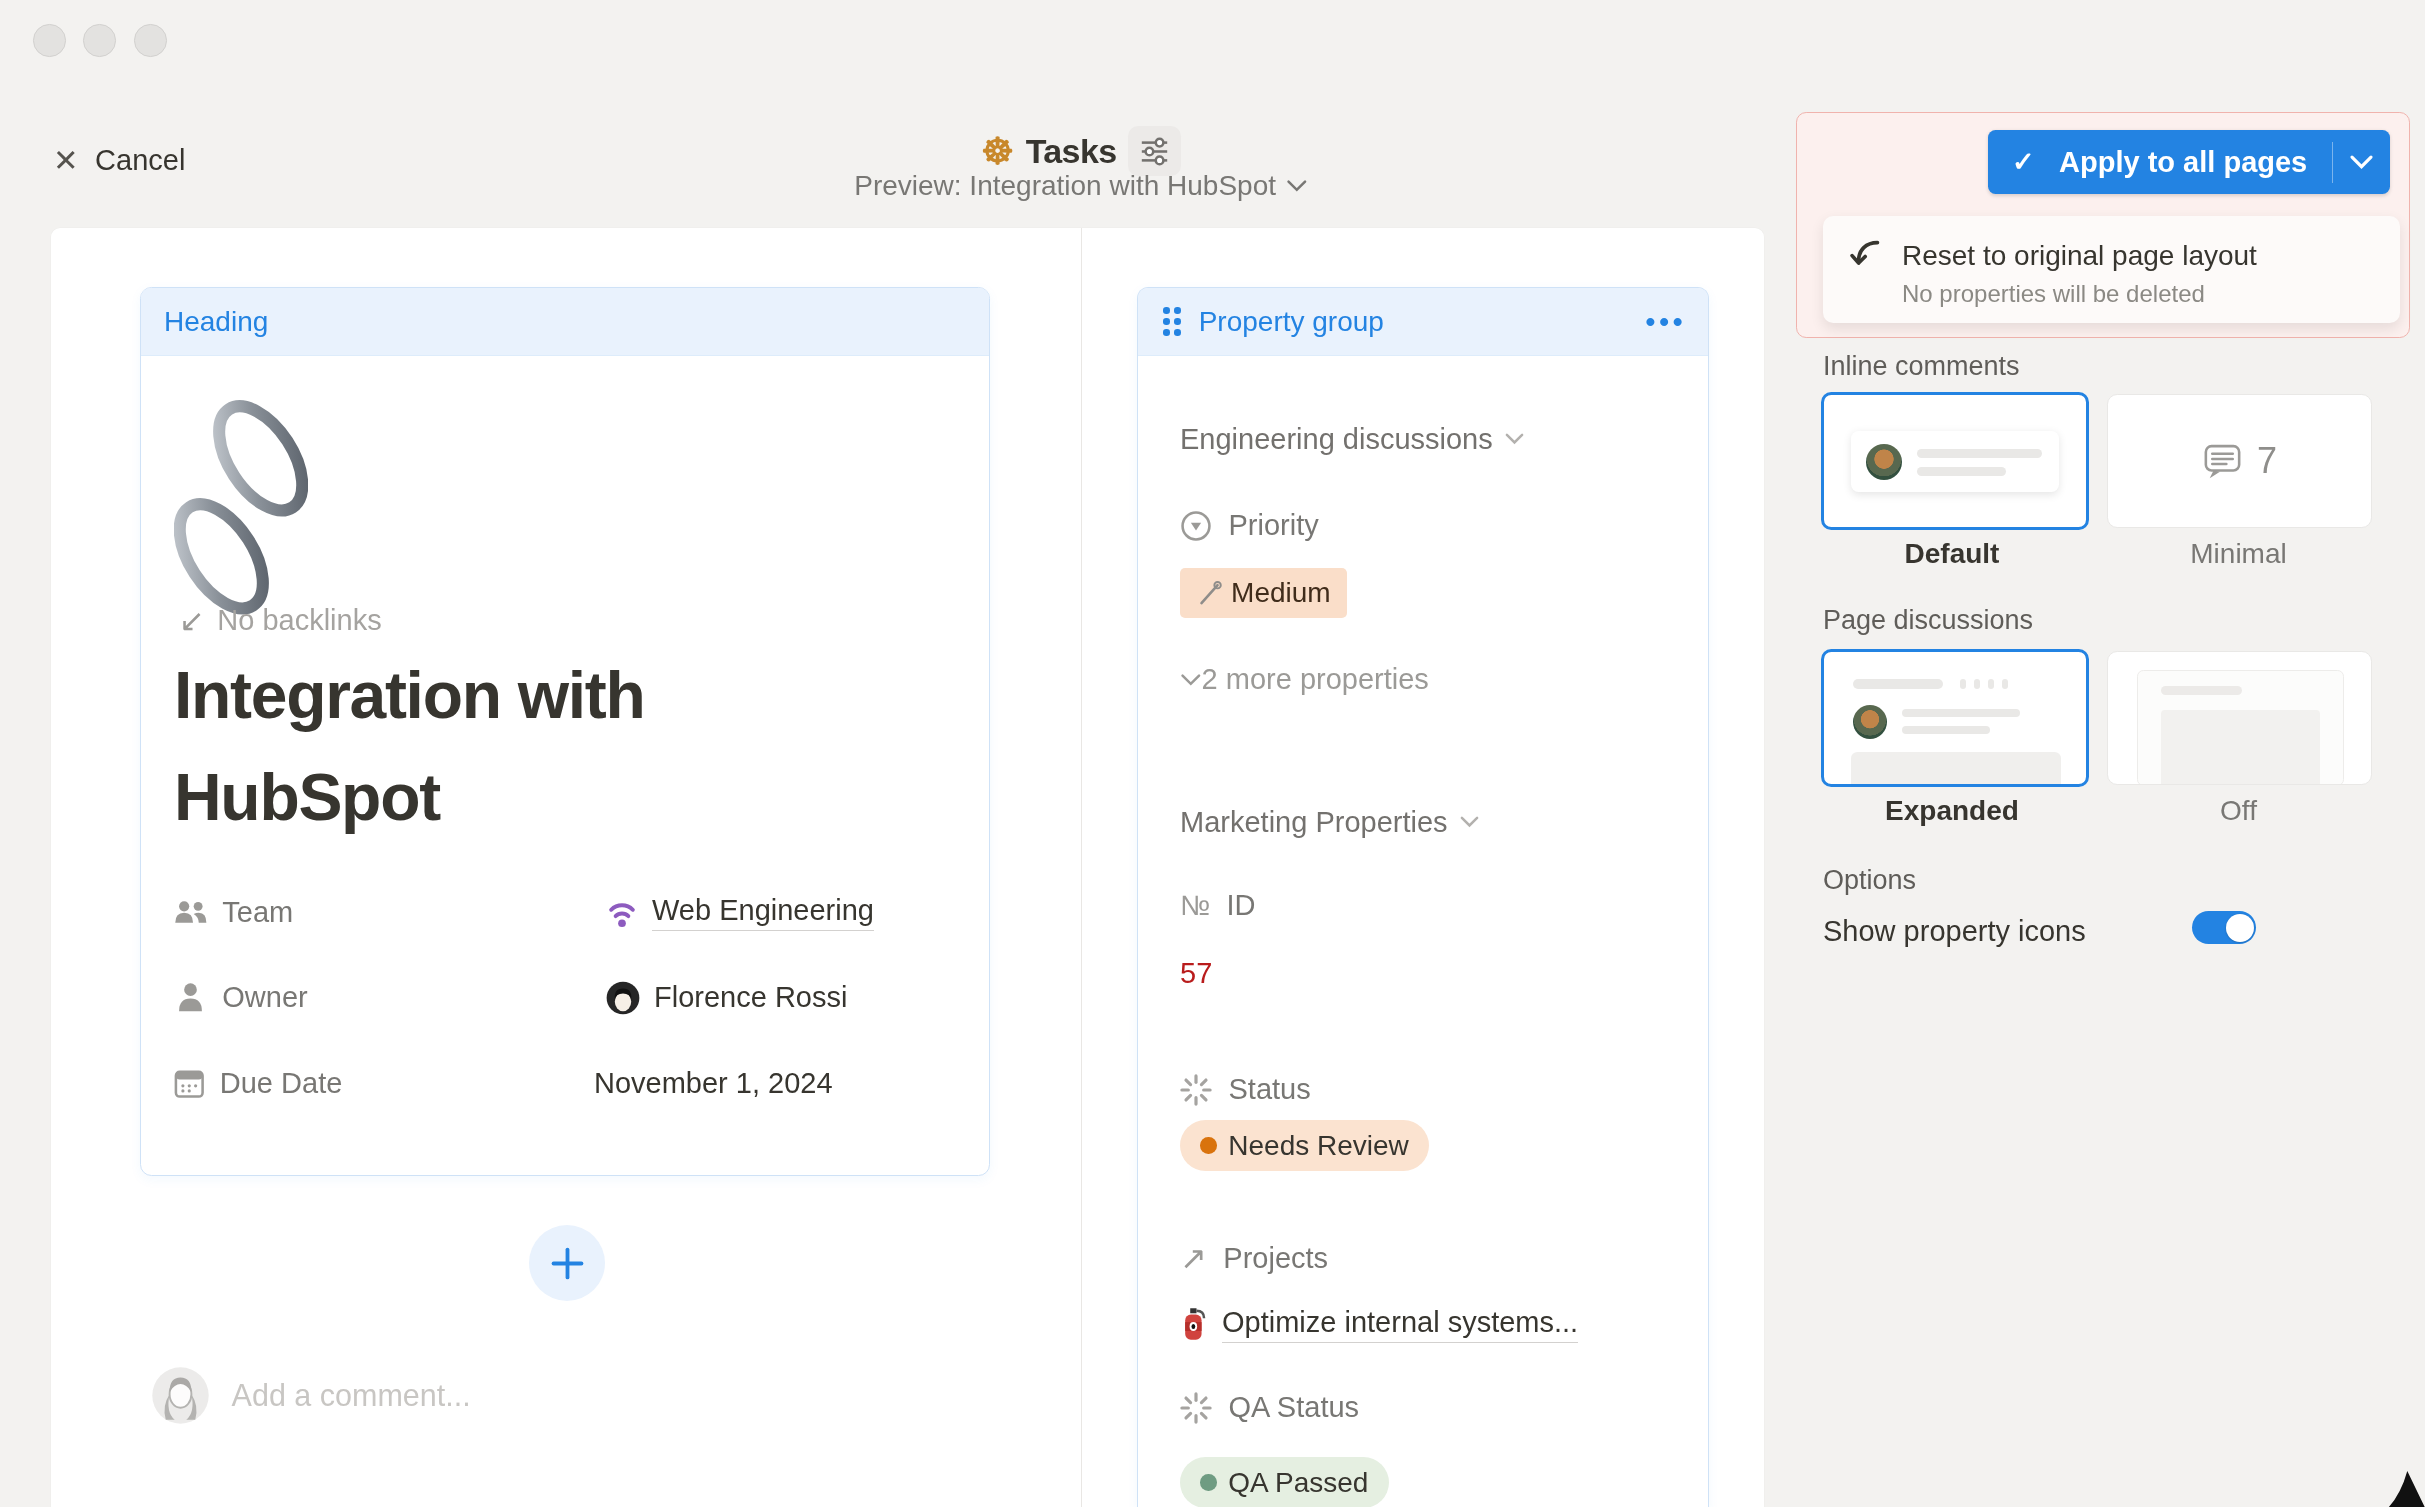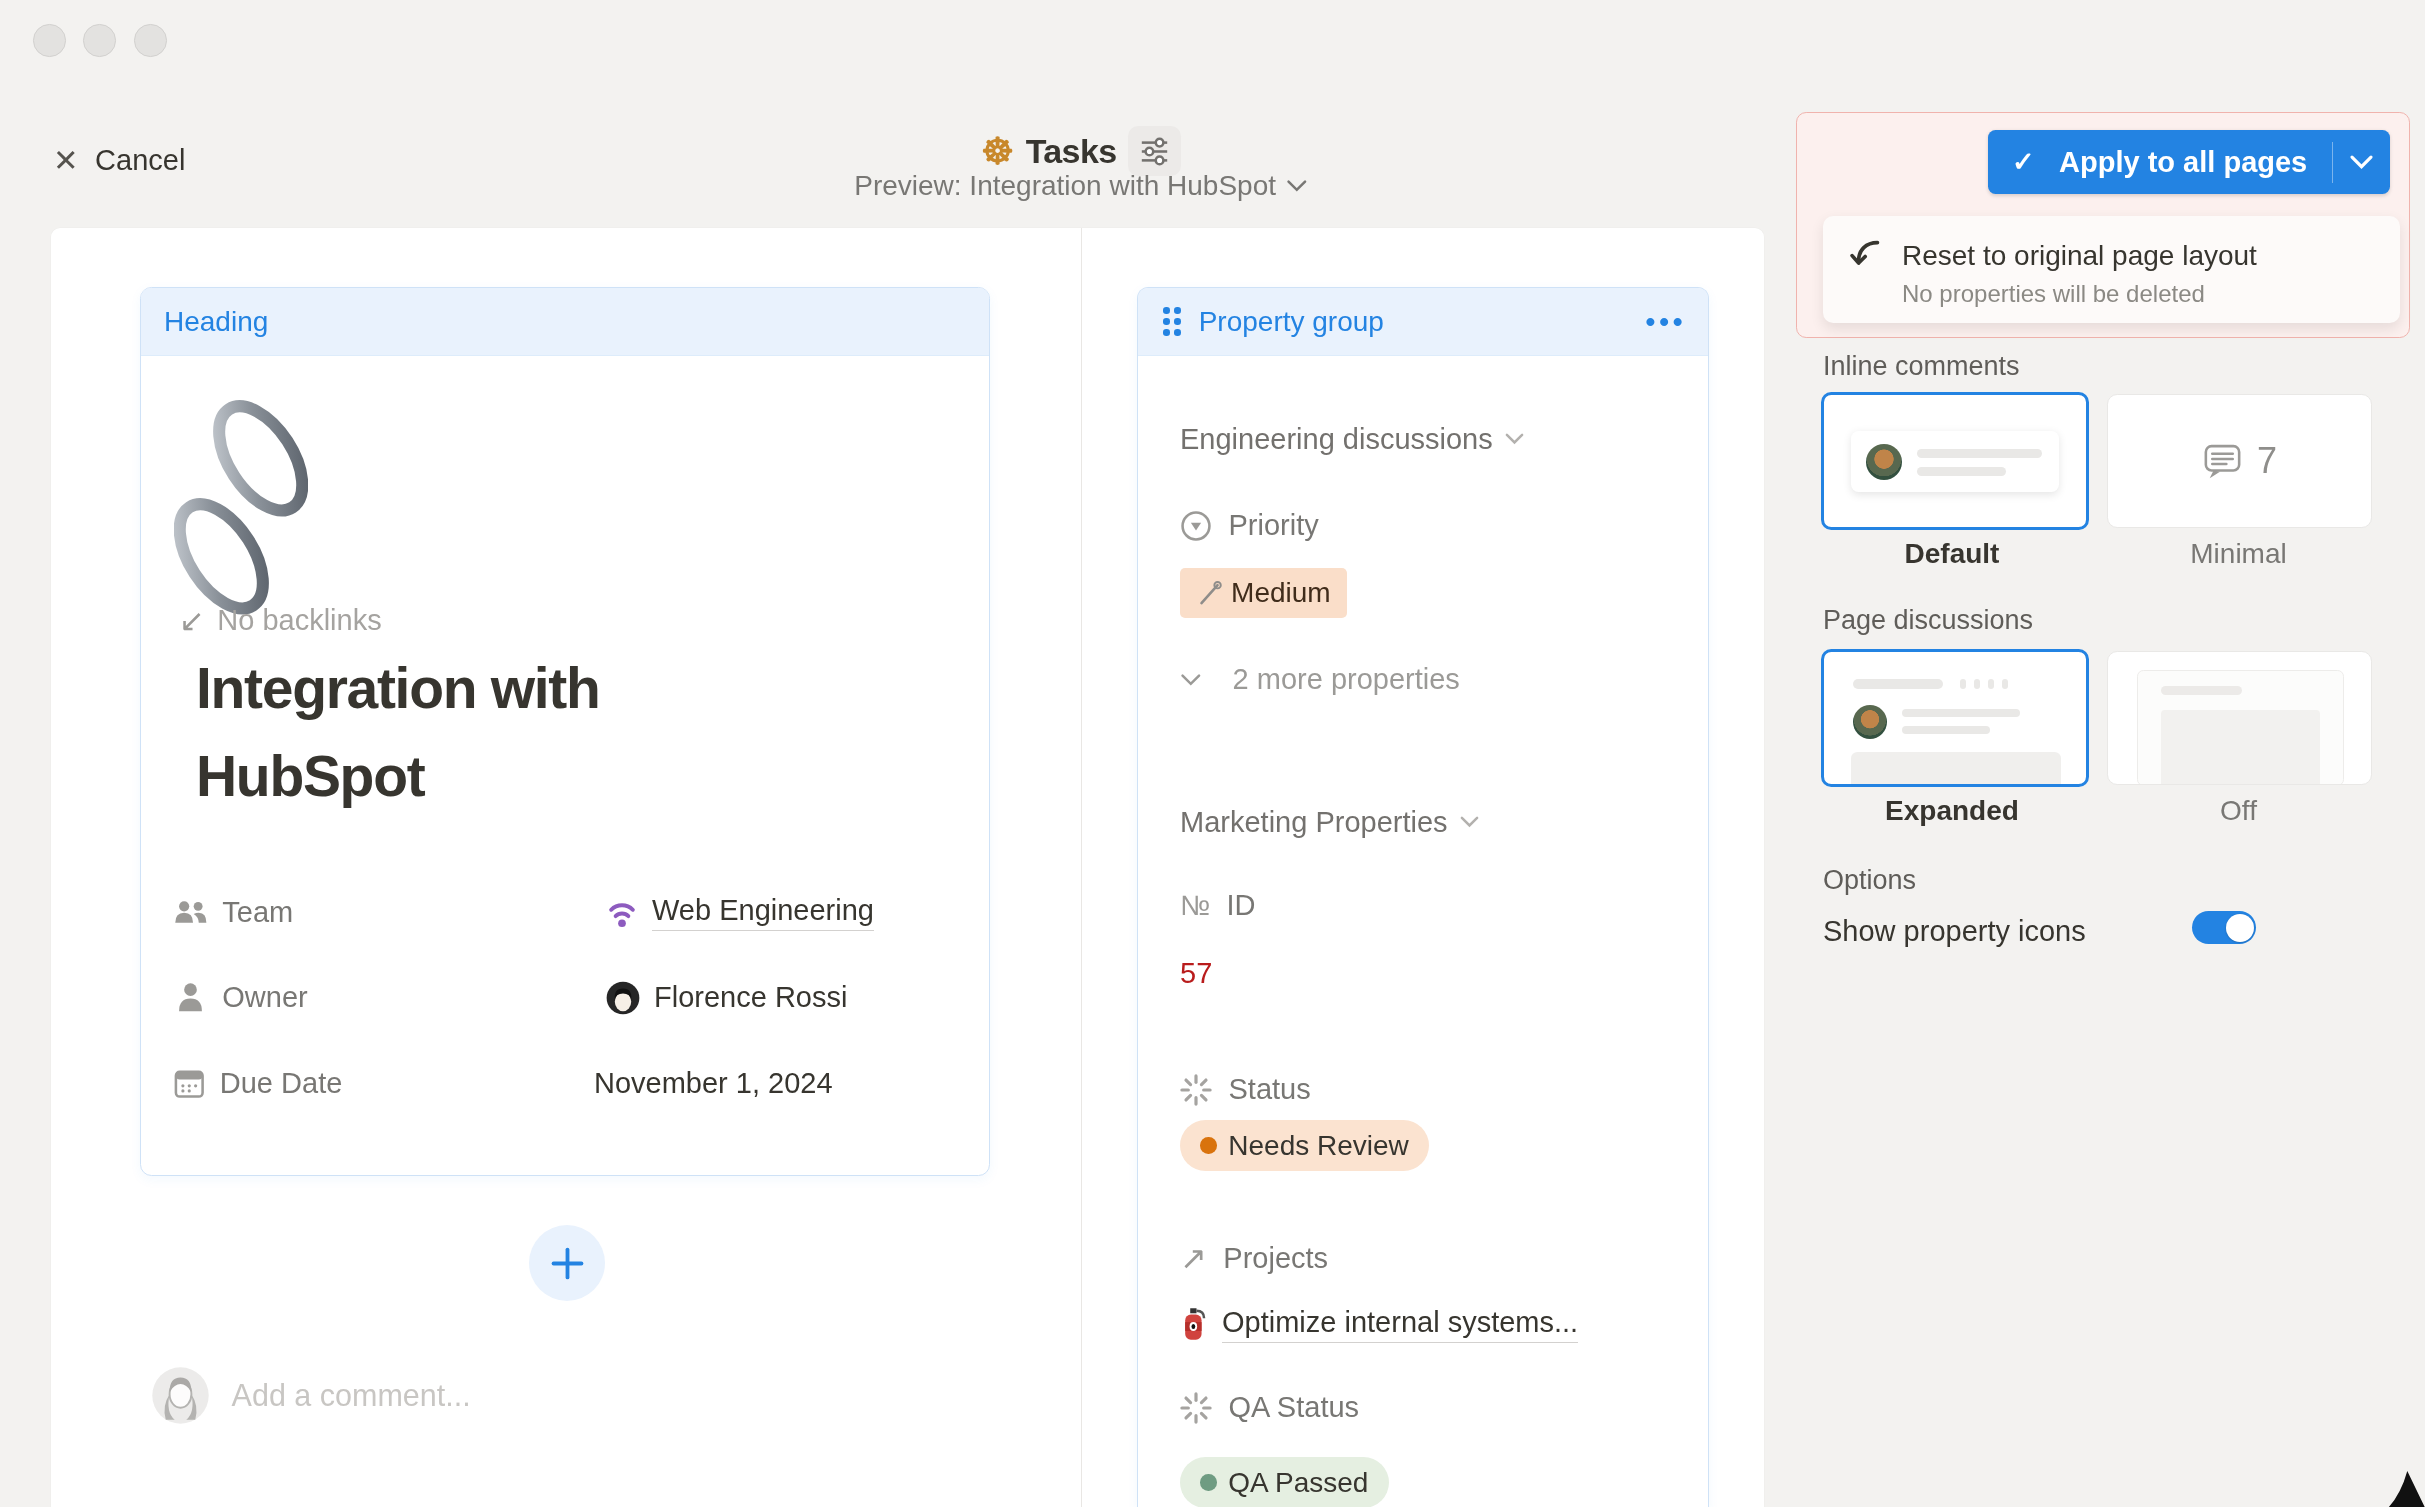--- a/index.html
+++ b/index.html
@@ -41,21 +41,21 @@
 
   
   .pcard{position:absolute;background:#fff;border:1.9px solid #cfe2f7;border-radius:11.4px;box-shadow:0 3.8px 11.4px rgba(35,131,226,.05);}
   .pcard-band{height:67px;background:#e9f2fd;border-radius:9.5px 9.5px 0 0;border-bottom:1.3px solid #ddecfb;display:flex;align-items:center;}
   .band-lbl{font-size:28px;color:#2383e2;font-weight:500;}
 
   .left-card{left:89px;top:59px;width:848px;height:887px;}
   .mid-card{left:1086px;top:59px;width:570px;height:1222px;border-radius:11.4px 11.4px 0 0;border-bottom:none;}
 
   .nobacklinks{font-size:29px;color:#a5a3a0;display:flex;align-items:center;gap:12.7px;}
-  .page-title{font-size:57px;font-weight:700;letter-spacing:-1.3px;line-height:1.55;color:#37352f;margin-left:22px;}
+  .page-title{font-size:66px;font-weight:700;letter-spacing:-1.3px;line-height:1.55;color:#37352f;}
   .prop-row{position:absolute;left:33px;right:25.4px;height:59px;display:flex;align-items:center;}
   .prop-lbl{font-size:29px;color:#787774;margin-left:15.3px;}
   .prop-val{font-size:29px;color:#37352f;display:flex;align-items:flex-end;gap:14px;}
   .linklike{border-bottom:1.9px solid #d3d1cf;padding-bottom:2.5px;font-weight:500;}
   .val-col{position:absolute;left:432px;display:flex;align-items:center;gap:14px;}
 
   .plus-circle{width:76px;height:76px;border-radius:50%;background:#e9f2fd;display:flex;align-items:center;justify-content:center;}
   .addcomment-lbl{font-size:30.5px;color:#c8c6c3;}
 
   
@@ -273,21 +273,21 @@
         <span class="pg-lbl">Priority</span>
       </div>
       <div class="badge badge-orange" style="top:280px;">
         <svg width="27" height="27" viewBox="0 0 42 42">
           <line x1="7" y1="36" x2="32" y2="8" stroke="#8f8d8a" stroke-width="4" stroke-linecap="round"></line>
           <circle cx="32" cy="8" r="5" fill="none" stroke="#8f8d8a" stroke-width="3"></circle>
         </svg>
         <span>Medium</span>
       </div>
 
-      <div class="pg-row" style="top:375px;gap:31px;">
+      <div class="pg-row" style="top:375px;gap:0;">
         <svg width="21.6" height="14" viewBox="0 0 34 22">
           <polyline points="4,4 17,17 30,4" fill="none" stroke="#9b9a97" stroke-width="4" stroke-linecap="round"></polyline>
         </svg>
         <span style="font-size:29px;color:#9b9a97;">2 more properties</span>
       </div>
 
       <div class="pg-sec" style="top:518px;text-align:right;">
         <span>Marketing Properties</span>
         <svg width="19" height="12.7" viewBox="0 0 30 20">
           <polyline points="3,3 15,15 27,3" fill="none" stroke="#b3b1ae" stroke-width="4" stroke-linecap="round"></polyline>

